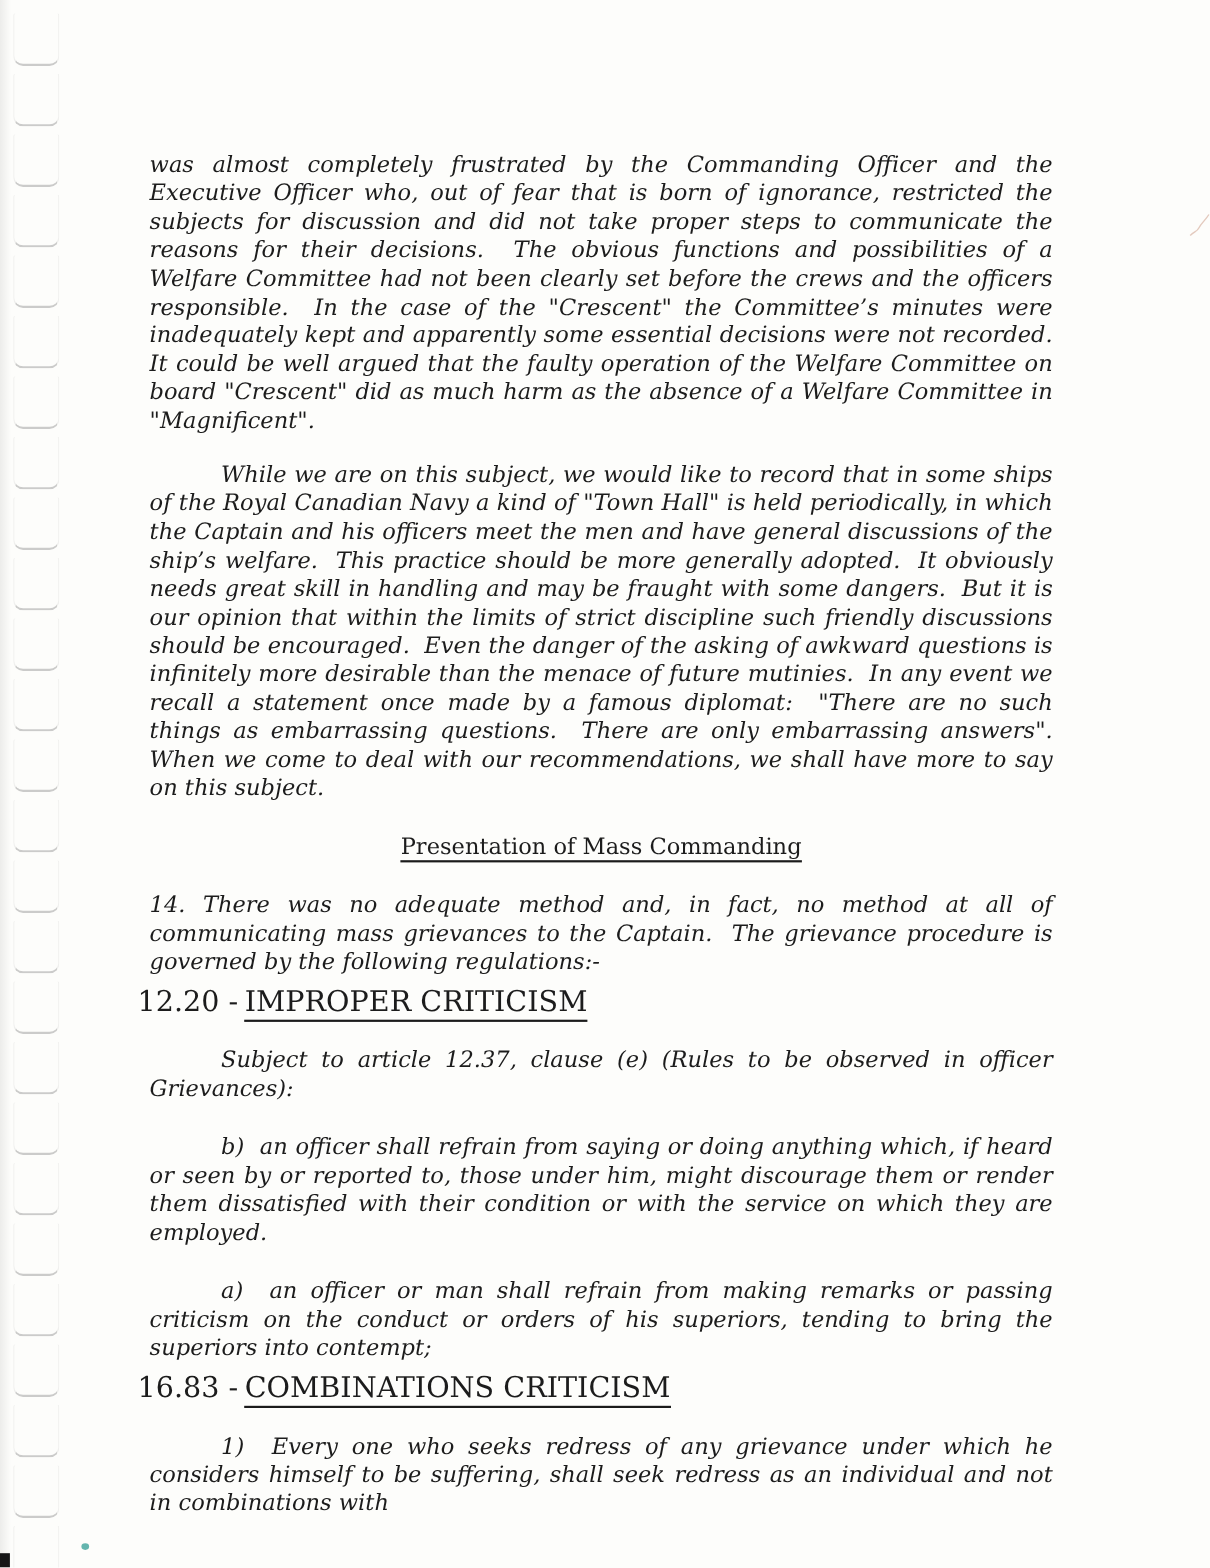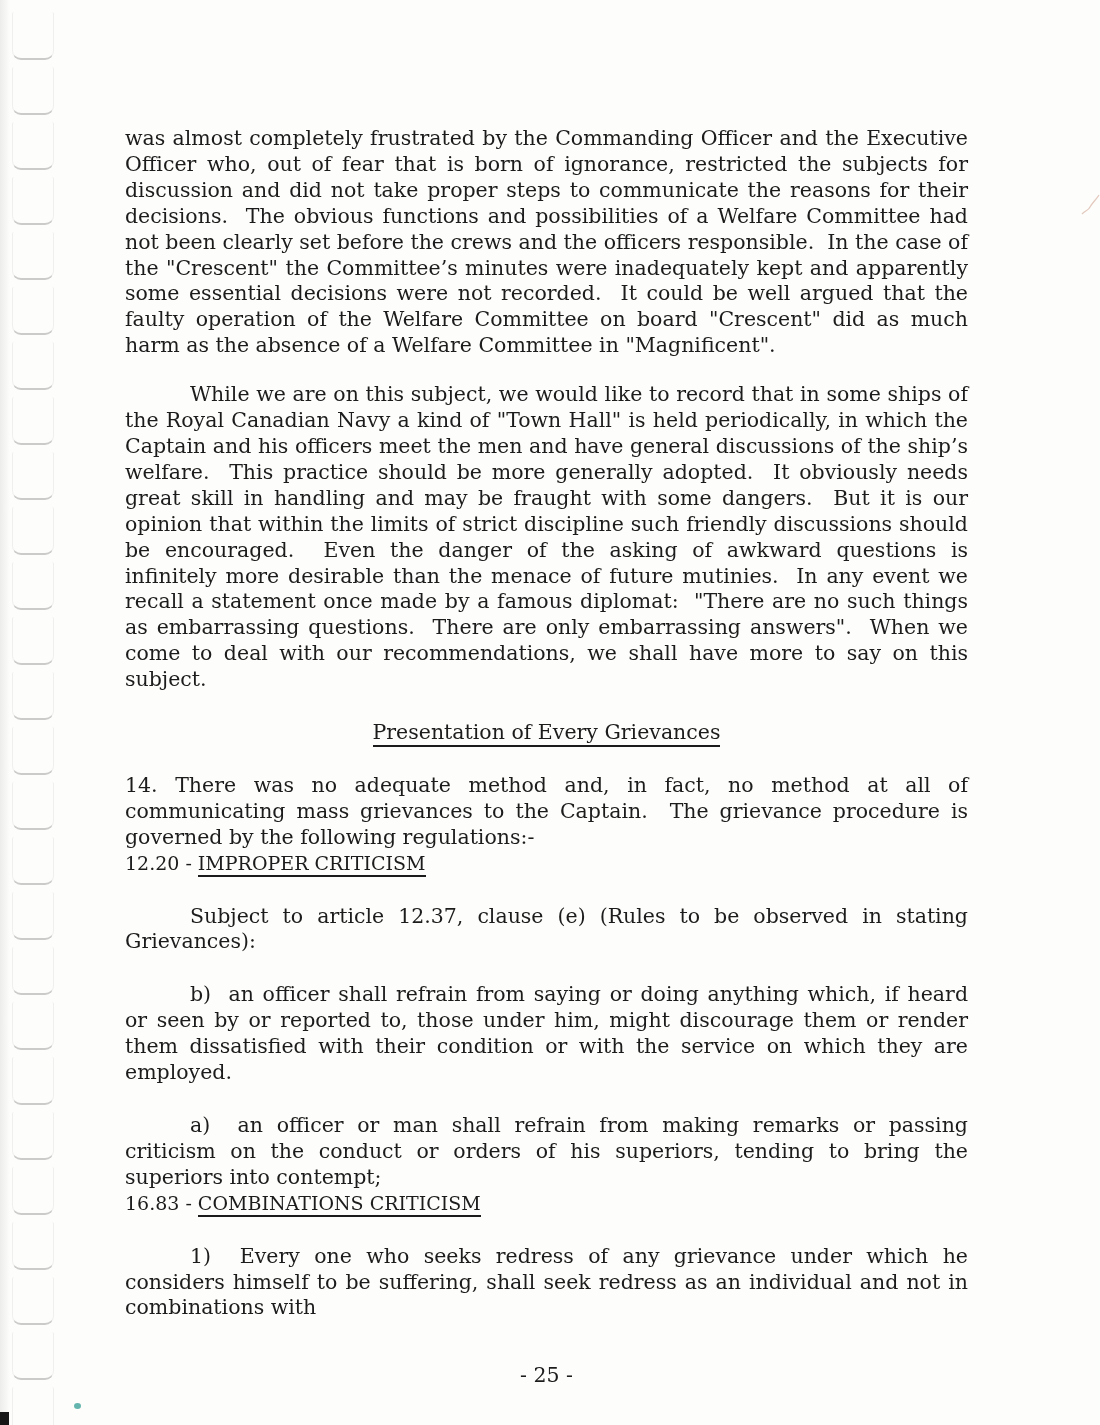--- a/index.html
+++ b/index.html
@@ -54,42 +54,43 @@
   }
   .text-col {
     position: absolute;
     left: 125px;
     top: 126px;
     width: 843px;
     font-size: 20.5px;
     line-height: 25.9px;
   }
   .para {
-    margin: 0;
+    margin: 11px;
     text-align: justify;
     white-space: pre-wrap;
+    font-style: italic;
   }
   .indent { text-indent: 65px; }
   .mt-std   { margin-top: 23px; }
   .mt-head  { margin-top: 27px; }
   .mt-big   { margin-top: 31px; }
   .center-head {
     margin: 27px 0 0 0;
     text-align: center;
     font-weight: 400;
     font-size: 20.5px;
   }
   .underlined {
     border-bottom: 2px solid #1b1b1b;
     padding-bottom: 1px;
   }
   .sec-heading {
     margin: 0;
     font-weight: 400;
-    font-size: 19px;
+    font-size: 26px;
   }
   .sec-heading .sec-title { margin-left: 6px; }
   .page-number {
     margin-top: 42px;
     text-align: center;
   }
 </style>
 </head>
 <body>
 
@@ -122,28 +123,28 @@
     <div class="binding-mark" style="top: 1332px;"></div>
     <div class="binding-mark" style="top: 1387px;"></div>
   </div>
 
 <div class="text-col">
 
   <p class="para">was almost completely frustrated by the Commanding Officer and the Executive Officer who, out of fear that is born of ignorance, restricted the subjects for discussion and did not take proper steps to communicate the reasons for their decisions.  The obvious functions and possibilities of a Welfare Committee had not been clearly set before the crews and the officers responsible.  In the case of the "Crescent" the Committee’s minutes were inadequately kept and apparently some essential decisions were not recorded.  It could be well argued that the faulty operation of the Welfare Committee on board "Crescent" did as much harm as the absence of a Welfare Committee in "Magnificent".</p>
 
   <p class="para indent mt-std">While we are on this subject, we would like to record that in some ships of the Royal Canadian Navy a kind of "Town Hall" is held periodically, in which the Captain and his officers meet the men and have general discussions of the ship’s welfare.  This practice should be more generally adopted.  It obviously needs great skill in handling and may be fraught with some dangers.  But it is our opinion that within the limits of strict discipline such friendly discussions should be encouraged.  Even the danger of the asking of awkward questions is infinitely more desirable than the menace of future mutinies.  In any event we recall a statement once made by a famous diplomat:  "There are no such things as embarrassing questions.  There are only embarrassing answers".  When we come to deal with our recommendations, we shall have more to say on this subject.</p>
 
-  <h2 class="center-head"><span class="underlined">Presentation of Every Grievances</span></h2>
+  <h2 class="center-head"><span class="underlined">Presentation of Mass Commanding</span></h2>
 
   <p class="para mt-head">14. There was no adequate method and, in fact, no method at all of communicating mass grievances to the Captain.  The grievance procedure is governed by the following regulations:-</p>
 
 
   <h3 class="sec-heading mt-big"><span>12.20 -</span><span class="underlined sec-title">IMPROPER CRITICISM</span></h3>
 
-  <p class="para indent mt-head">Subject to article 12.37, clause (e) (Rules to be observed in stating Grievances):</p>
+  <p class="para indent mt-head">Subject to article 12.37, clause (e) (Rules to be observed in officer Grievances):</p>
 
   <p class="para indent mt-head">b)  an officer shall refrain from saying or doing anything which, if heard or seen by or reported to, those under him, might discourage them or render them dissatisfied with their condition or with the service on which they are employed.</p>
 
   <p class="para indent mt-head">a)  an officer or man shall refrain from making remarks or passing criticism on the conduct or orders of his superiors, tending to bring the superiors into contempt;</p>
 
   <h3 class="sec-heading mt-big"><span>16.83 -</span><span class="underlined sec-title">COMBINATIONS CRITICISM</span></h3>
 
   <p class="para indent mt-head">1)  Every one who seeks redress of any grievance under which he considers himself to be suffering, shall seek redress as an individual and not in combinations with</p>
 
   <p class="para page-number">- 25 -</p>

